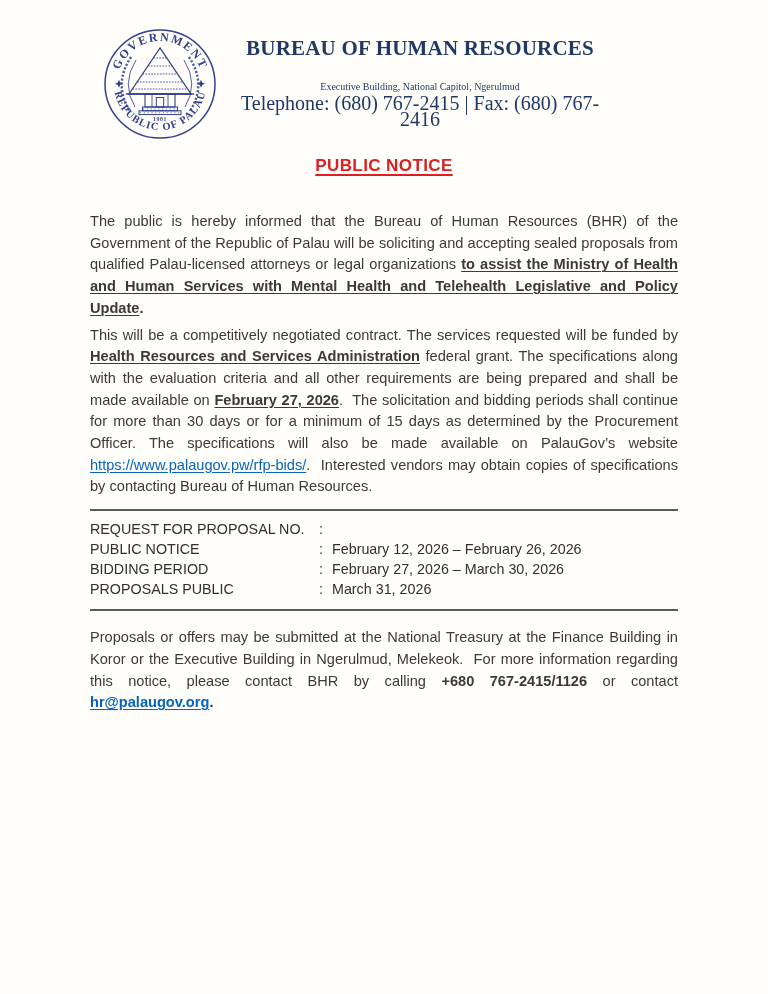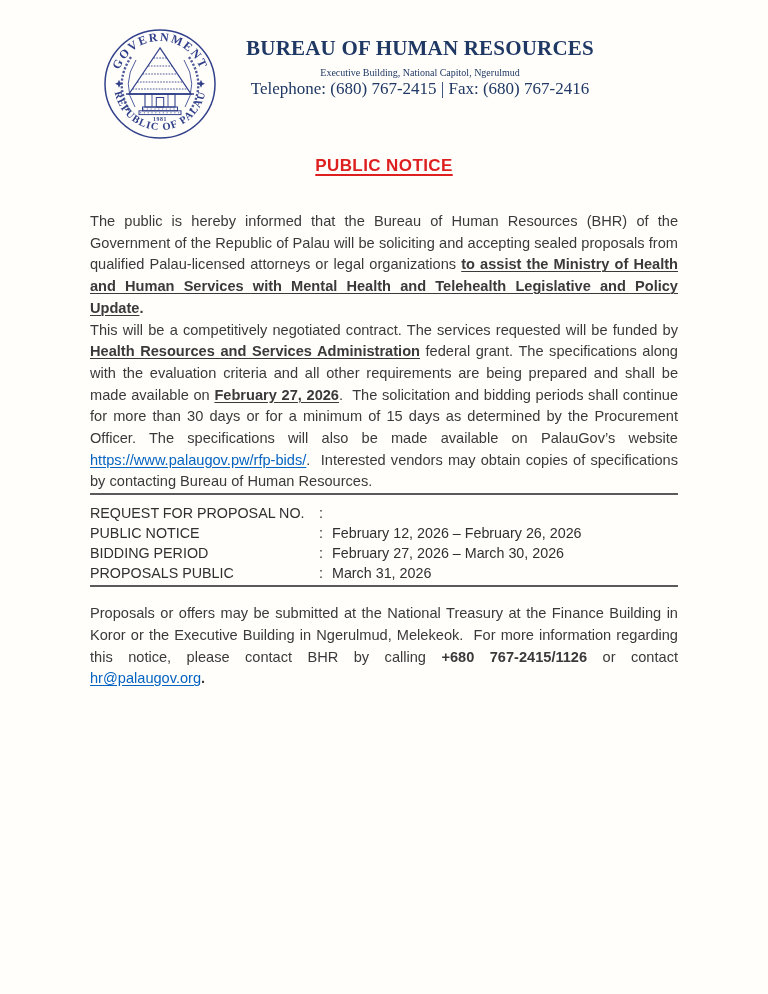--- a/index.html
+++ b/index.html
@@ -12,55 +12,55 @@
   }
   .page{position:absolute;inset:0;}
 
   
   .seal{position:absolute;left:96px;top:26px;width:128px;height:118px;}
   .header-text{
     position:absolute;left:225px;top:36px;width:390px;
     text-align:center;color:#1f3864;
     font-family:"Liberation Serif", serif;
   }
-  .org-name{font-size:21px;font-weight:bold;letter-spacing:.2px;line-height:24px;margin-bottom:6px;}
+  .org-name{font-size:21px;font-weight:bold;letter-spacing:.2px;line-height:24px;margin-bottom:20px;}
   .addr{font-size:10px;line-height:14.5px;}
-  .contact{font-size:17px;line-height:16px;}
+  .contact{font-size:20px;line-height:16px;}
 
   
   .notice-title{
     position:absolute;left:0;top:156px;width:100%;
     text-align:center;
     font-size:17px;font-weight:bold;letter-spacing:.4px;
     color:#dd1f1f;
     text-decoration:underline;
     text-decoration-thickness:2px;
     text-underline-offset:3px;
   }
 
   
   .content{
     position:absolute;left:90px;top:211px;width:588px;
     color:#3a3a3a;font-size:14.6px;line-height:21.7px;
     text-align:justify;
   }
   .para{margin:0;}
-  .para.p2{}
+  .para.p2{margin-top:5px;}
   .para.p3{margin-top:16px;}
   .bu{font-weight:bold;text-decoration:underline;text-underline-offset:2px;text-decoration-thickness:1.4px;}
   .b{font-weight:bold;}
   a.doclink{color:#0563c1;text-decoration:underline;text-underline-offset:2px;cursor:pointer;}
-  a.doclink.blink{font-weight:normal;}
+  a.doclink.blink{font-weight:bold;}
 
   
   .rfp-table{
-    margin-top:0;
+    margin-top:11px;
     border-top:2px solid #5a5a5a;
     border-bottom:2px solid #5a5a5a;
-    padding:8px 0 2px 0;
+    padding:8px 0 10px 0;
     color:#303030;font-size:14.3px;line-height:20px;
     text-align:left;
   }
   .rfp-row{display:flex;}
   .rfp-label{width:229px;flex:0 0 auto;}
   .rfp-colon{width:13px;flex:0 0 auto;}
   .rfp-value{flex:1;}
 
   
   .seal text, .seal textPath{

